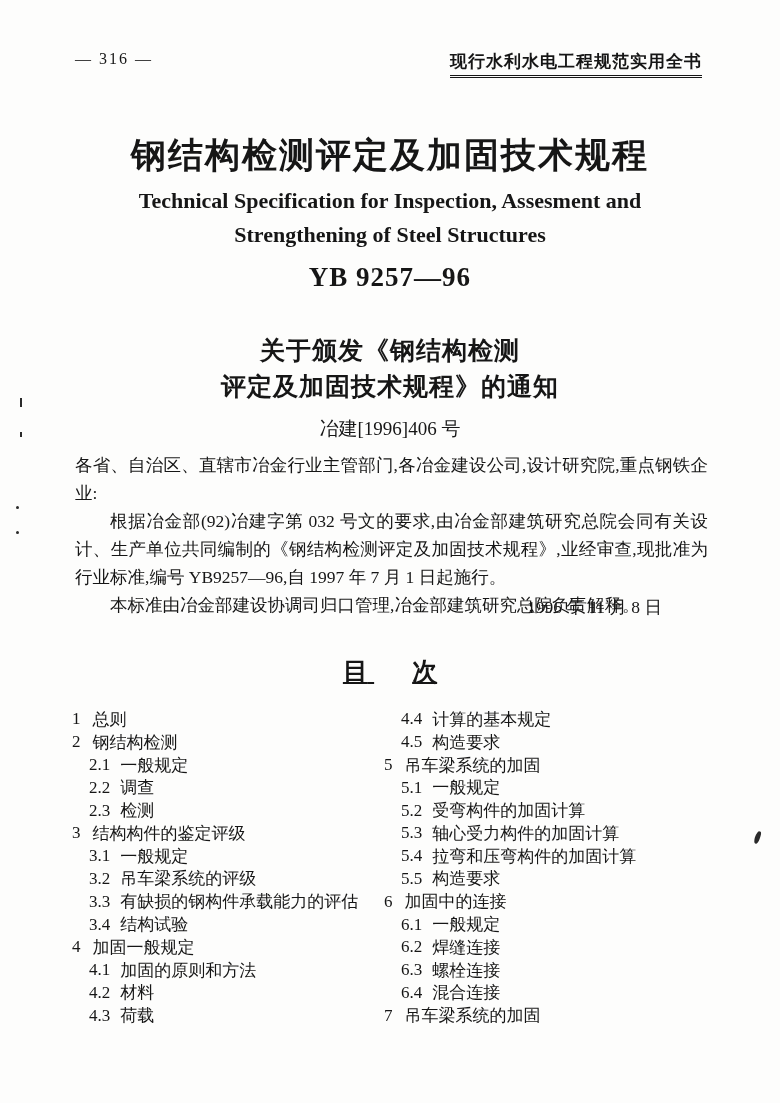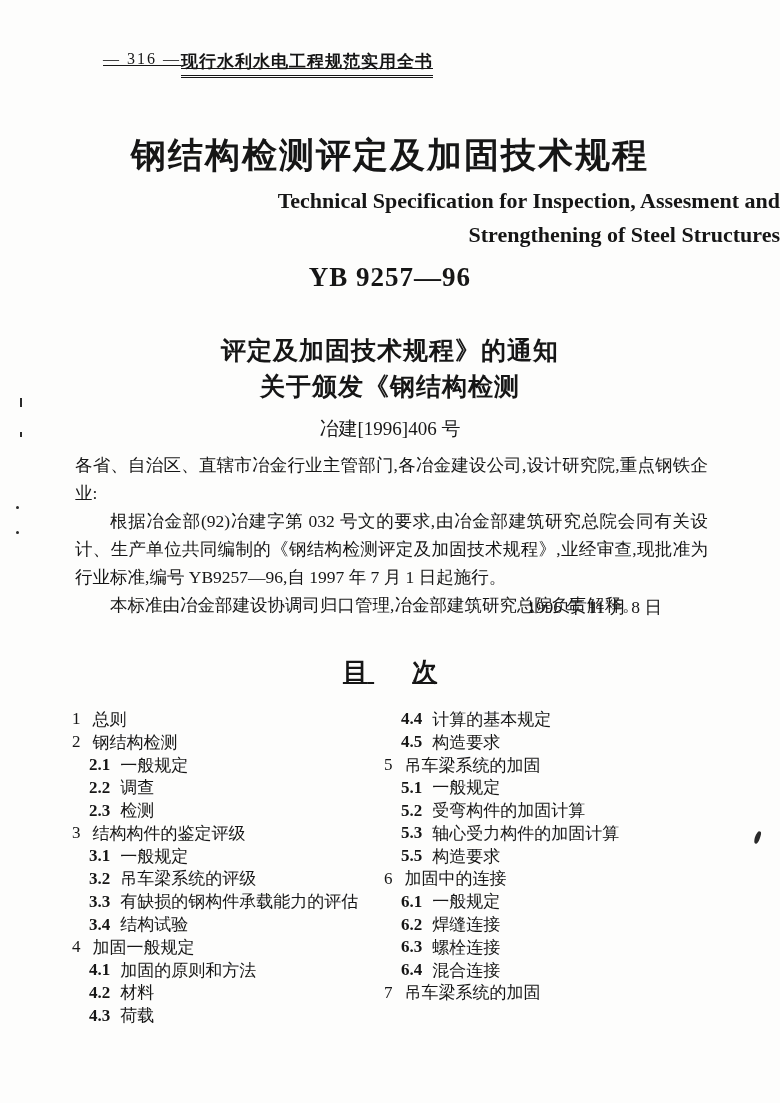--- a/index.html
+++ b/index.html
@@ -1,46 +1,46 @@
 <!DOCTYPE html>
 <html style="--ink: #161616; --paper: #fdfdfc;"><head>
 <meta charset="utf-8">
 <style>
   :root { --ink:#161616; --paper:#fdfdfc; }
   * { margin:0; padding:0; box-sizing:border-box; }
   html,body { background:#ffffff; }
   body { font-family:"Liberation Serif","DejaVu Serif",serif; color:var(--ink); }
   .page { position:relative; width:780px; height:1103px; margin:0 auto; background:var(--paper); overflow:hidden; }
 
-  .running-header { position:absolute; top:50px; left:103px; right:78px; display:flex; justify-content:flex-start; align-items:flex-start;text-decoration:underline; }
+  .running-header { position:absolute; top:50px; left:75px; right:78px; display:flex; justify-content:space-between; align-items:flex-start; }
   .page-num { font-size:16px; letter-spacing:2px; }
   .book-title { font-size:17px; font-weight:700; letter-spacing:1px; padding-bottom:2px; border-bottom:3px double var(--ink); }
 
   .title-cn { position:absolute; top:132px; left:0; width:100%; text-align:center; font-size:35px; font-weight:700; letter-spacing:2px; }
-  .title-en { position:absolute; top:184px; left:0; width:100%; text-align:right; font-size:22px; font-weight:700; line-height:34px; }
+  .title-en { position:absolute; top:184px; left:0; width:100%; text-align:center; font-size:22px; font-weight:700; line-height:34px; }
   .std-code { position:absolute; top:262px; left:0; width:100%; text-align:center; font-size:27px; font-weight:700; letter-spacing:1px; }
   .notice-title { position:absolute; top:333px; left:0; width:100%; text-align:center; font-size:25px; font-weight:700; line-height:36px; letter-spacing:1px; }
   .notice-no { position:absolute; top:416px; left:0; width:100%; text-align:center; font-size:19px; }
 
   .body-text { position:absolute; top:451px; left:75px; width:633px; font-size:17.5px; line-height:28px; text-align:justify; }
   .body-text p { margin:0; }
   .body-text p.sub { text-indent:2em; }
 
   .signature { position:absolute; top:593px; right:118px; text-align:center; font-size:17.5px; line-height:29px; }
 
   .toc-heading { position:absolute; top:655px; left:0; width:100%; text-align:center; font-size:25px; font-weight:700;text-decoration:underline; }
   .toc-heading .char2 { margin-left:38px; }
 
   .toc { position:absolute; top:708px; left:72px; display:flex; }
   .toc-col { width:312px; }
   .toc-col.right { width:330px; }
   .toc-row { display:flex; align-items:center; height:22.8px; font-size:17px; white-space:nowrap; }
   .toc-num { margin-right:12px; }
   .toc-row.sub { padding-left:17px; }
-  .toc-row.sub .toc-num { margin-right:10px;font-weight:bold; }
+  .toc-row.sub .toc-num { margin-right:10px; }
 
   .artifact { position:absolute; background:#2a2a2a; }
   .artifact.round { border-radius:50%; }
   .artifact.comma { width:5px; height:13px; border-radius:60% 40% 50% 50%; transform:rotate(18deg); }
 </style>
 </head>
 <body>
 
 <div class="page">
 
@@ -52,22 +52,22 @@
   <div class="title-cn">钢结构检测评定及加固技术规程</div>
 
   <div class="title-en">
     <div>Technical Specification for Inspection, Assesment and</div>
     <div>Strengthening of Steel Structures</div>
   </div>
 
   <div class="std-code">YB 9257—96</div>
 
   <div class="notice-title">
+    <div>关于颁发《钢结构检测</div>
     <div>评定及加固技术规程》的通知</div>
-    <div>关于颁发《钢结构检测</div>
   </div>
 
   <div class="notice-no">冶建[1996]406 号</div>
 
   <div class="body-text">
 
       <p>各省、自治区、直辖市冶金行业主管部门,各冶金建设公司,设计研究院,重点钢铁企业:</p>
 
       <p class="sub">根据冶金部(92)冶建字第 032 号文的要求,由冶金部建筑研究总院会同有关设计、生产单位共同编制的《钢结构检测评定及加固技术规程》,业经审查,现批准为行业标准,编号 YB9257—96,自 1997 年 7 月 1 日起施行。</p>
 
@@ -181,20 +181,24 @@
         <div class="toc-row sub">
           <span class="toc-num">5.2</span>
           <span class="toc-label">受弯构件的加固计算</span>
         </div>
 
         <div class="toc-row sub">
           <span class="toc-num">5.3</span>
           <span class="toc-label">轴心受力构件的加固计算</span>
         </div>
 
+        <div class="toc-row sub">
+          <span class="toc-num">5.4</span>
+          <span class="toc-label">拉弯和压弯构件的加固计算</span>
+        </div>
 
         <div class="toc-row sub">
           <span class="toc-num">5.5</span>
           <span class="toc-label">构造要求</span>
         </div>
 
         <div class="toc-row">
           <span class="toc-num">6</span>
           <span class="toc-label">加固中的连接</span>
         </div>

